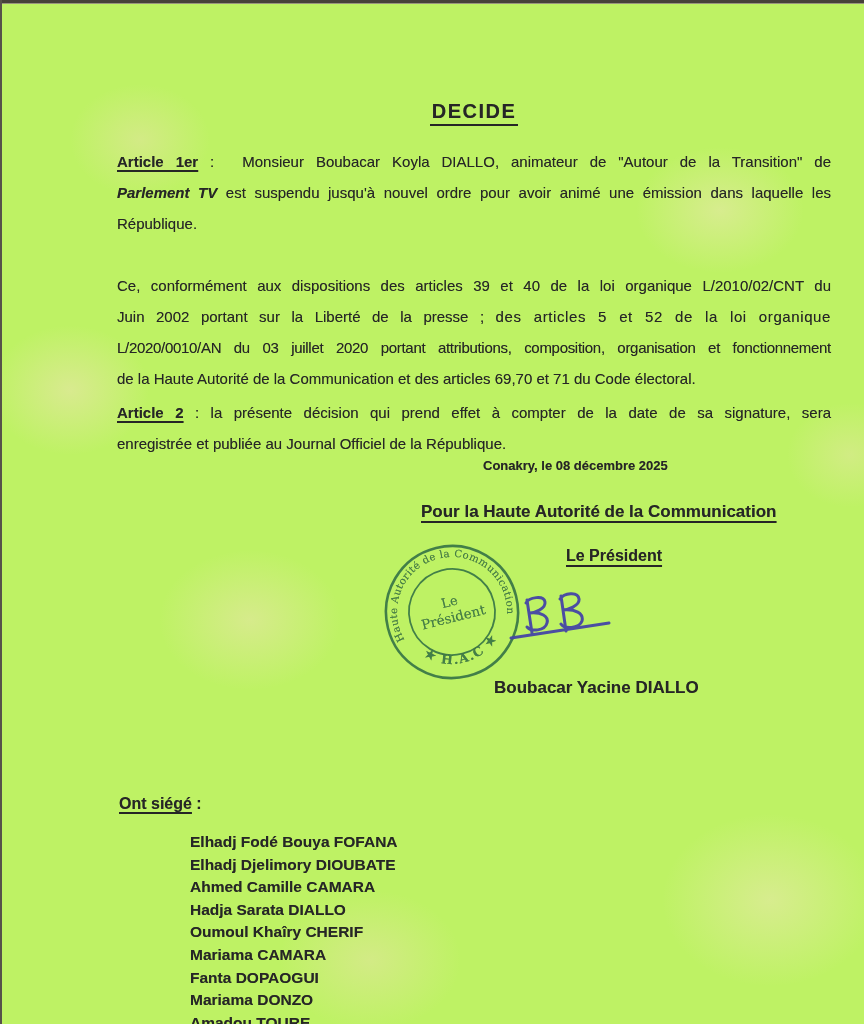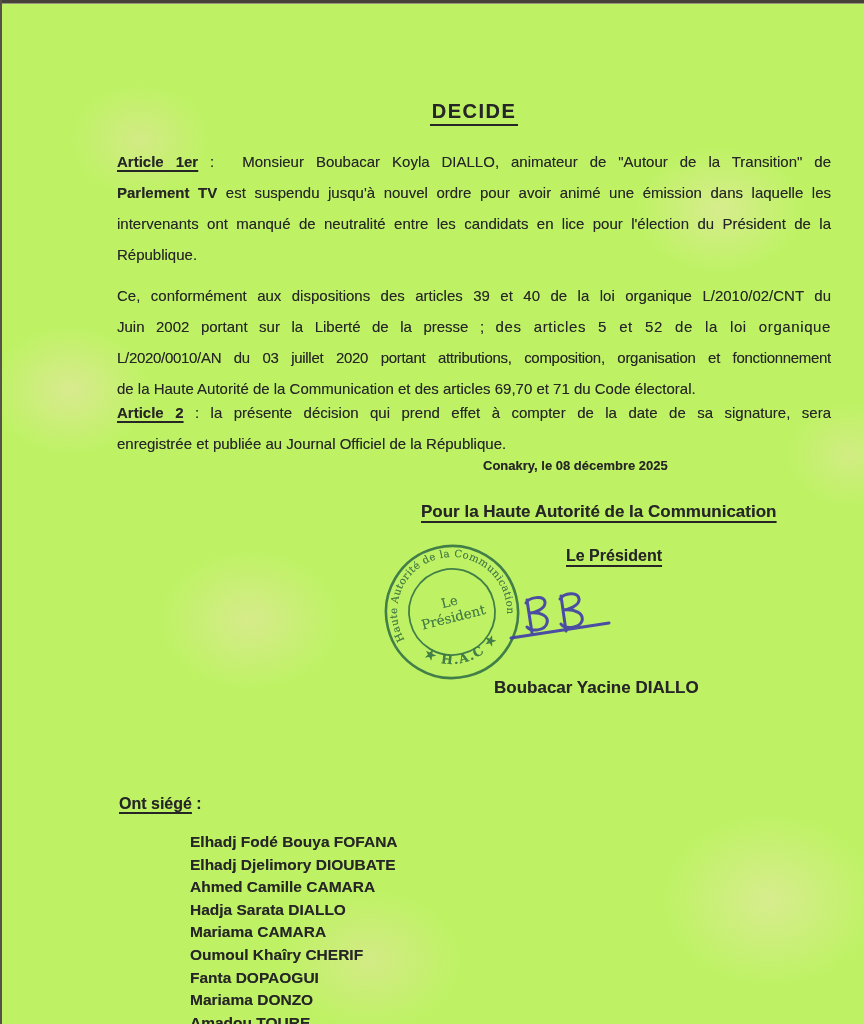--- a/index.html
+++ b/index.html
@@ -28,23 +28,23 @@
   .edge-left{position:absolute;top:0;left:0;width:2px;height:100%;background:#56524a;}
 
   .col{position:absolute;left:117px;width:714px;}
   .title-row{top:100px;text-align:center;}
   .doc-title{
     display:inline-block;font-weight:bold;font-size:20px;letter-spacing:1.5px;
     border-bottom:2.5px solid #262626;padding:0 2px 1px;
   }
   .para .line{line-height:31px;font-size:15px;}
   .jline{text-align:justify;text-align-last:justify;}
-  .art1{top:146px;} .para2{top:280px;} .art2{top:397px;}
+  .art1{top:146px;} .para2{top:270px;} .art2{top:397px;}
   .lbl{font-weight:bold;text-decoration:underline;text-underline-offset:3px;text-decoration-thickness:1.5px;}
-  .emph{font-weight:bold;}
+  .emph{font-weight:bold;font-style:italic;}
   .gap{display:inline-block;width:16px;}
   .alt{letter-spacing:.6px;}
   .tight{letter-spacing:-.3px;}
 
   .dateline{position:absolute;left:483px;top:458px;font-weight:bold;font-size:13px;}
   .authority{position:absolute;left:421px;top:502px;font-weight:bold;font-size:17px;
     text-decoration:underline;text-underline-offset:3.5px;text-decoration-thickness:1.5px;}
   .prez-title{position:absolute;left:566px;top:547px;font-weight:bold;font-size:16px;
     text-decoration:underline;text-underline-offset:3.5px;text-decoration-thickness:1.5px;}
   .prez-name{position:absolute;left:494px;top:678px;font-weight:bold;font-size:17px;}
@@ -70,21 +70,20 @@
     <span class="doc-title">DECIDE</span>
   </div>
 
   <div class="col para art1">
     <div class="line jline"><span class="lbl">Article 1er</span><span> :</span><span class="gap"></span>
       <span>Monsieur Boubacar Koyla DIALLO, animateur de "Autour de la Transition" de</span>
     </div>
     <div class="line jline"><span class="emph">Parlement TV</span>
       <span>est suspendu jusqu'à nouvel ordre pour avoir animé une émission dans laquelle les</span>
     </div>
-    <div class="line jline">intervenants ont manqué de neutralité entre les candidats en lice pour l'élection du Président de la</div>
     <div class="line">République.</div>
   </div>
 
   <div class="col para para2">
     <div class="line jline">Ce, conformément aux dispositions des articles 39 et 40 de la loi organique L/2010/02/CNT du</div>
     <div class="line jline"><span>Juin 2002 portant sur la Liberté de la presse ;</span>
       <span class="alt">des articles 5 et 52 de la loi organique</span>
     </div>
     <div class="line jline tight">L/2020/0010/AN du 03 juillet 2020 portant attributions, composition, organisation et fonctionnement</div>
     <div class="line">de la Haute Autorité de la Communication et des articles 69,70 et 71 du Code électoral.</div>
@@ -127,20 +126,20 @@
     </g>
   </svg>
 
   <div class="attendees">
     <div class="heading"><span class="lbl">Ont siégé</span><span> :</span></div>
     <ul>
       <li>Elhadj Fodé Bouya FOFANA</li>
       <li>Elhadj Djelimory DIOUBATE</li>
       <li>Ahmed Camille CAMARA</li>
       <li>Hadja Sarata DIALLO</li>
+      <li>Oumoul Khaîry CHERIF</li>
       <li>Mariama CAMARA</li>
-      <li>Oumoul Khaîry CHERIF</li>
       <li>Fanta DOPAOGUI</li>
       <li>Mariama DONZO</li>
       <li>Amadou TOURE</li>
     </ul>
   </div>
 </div>
 
 </body></html>

